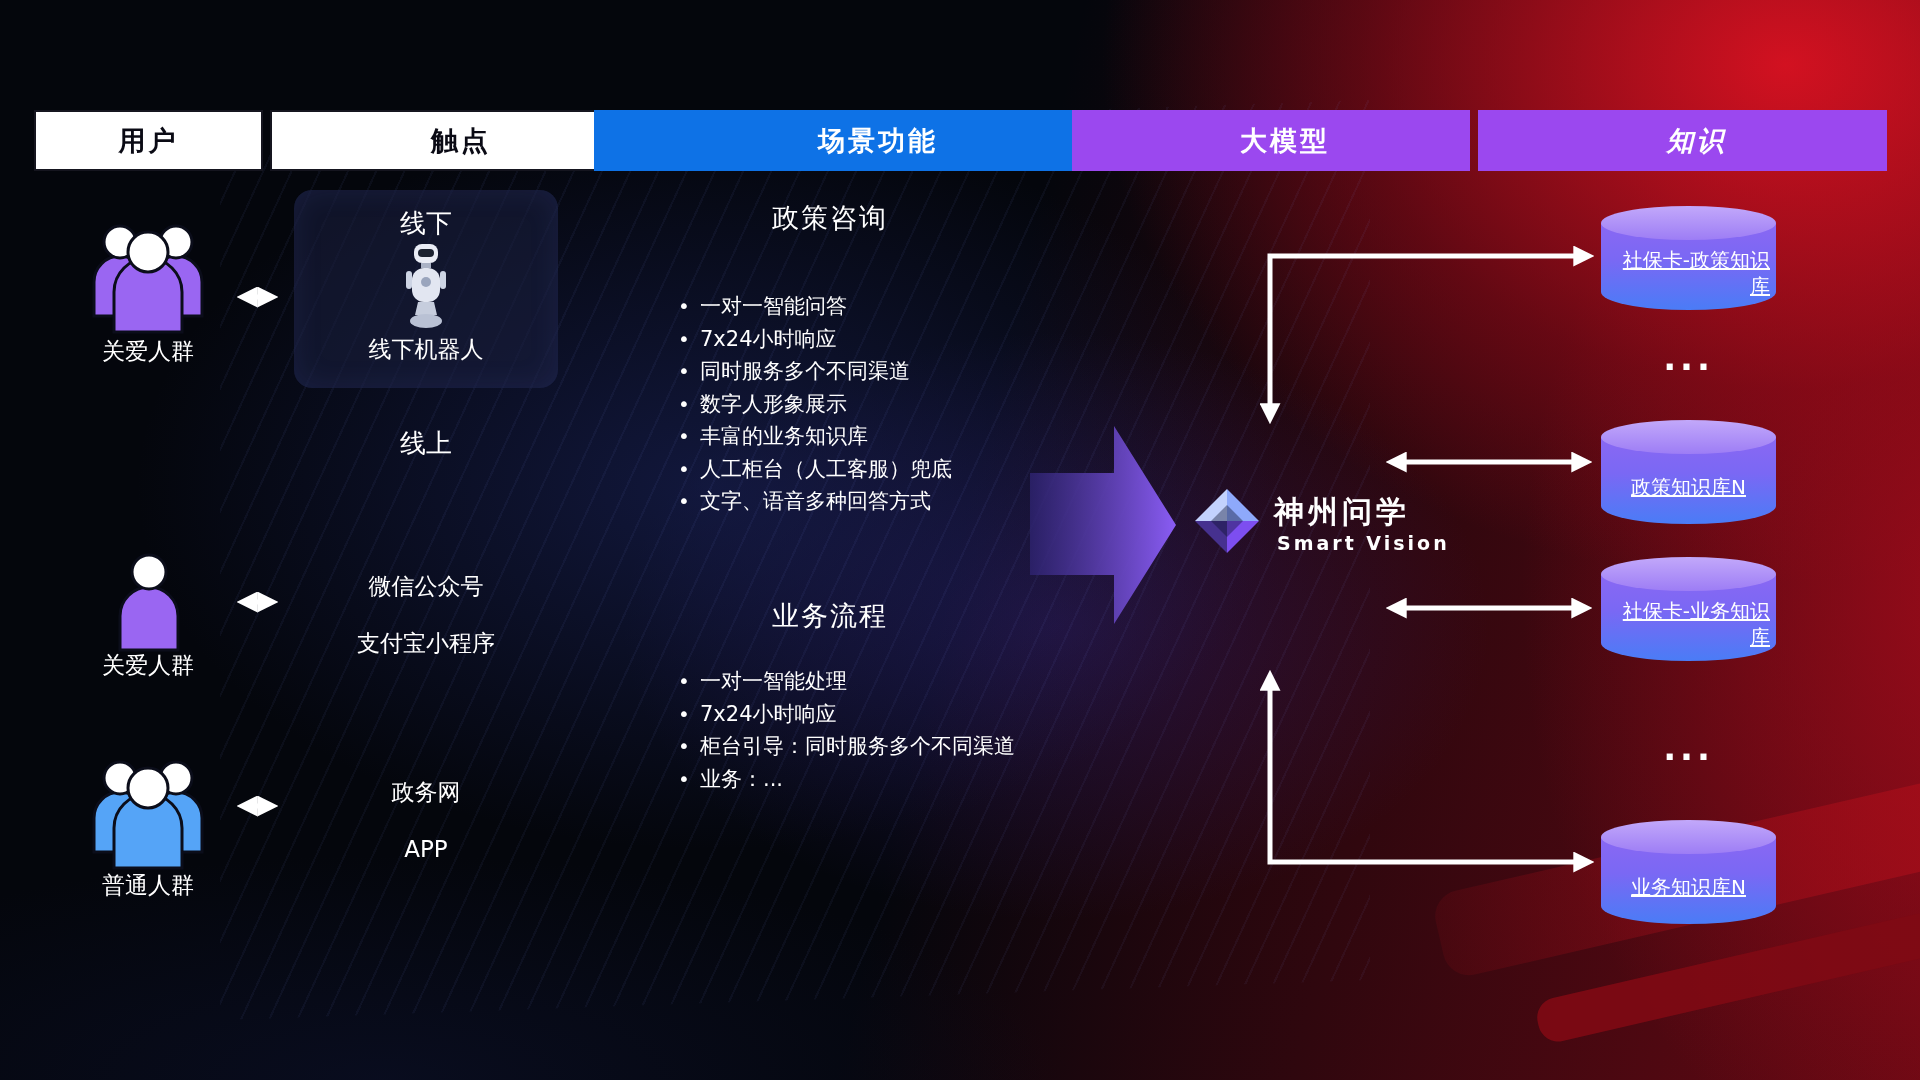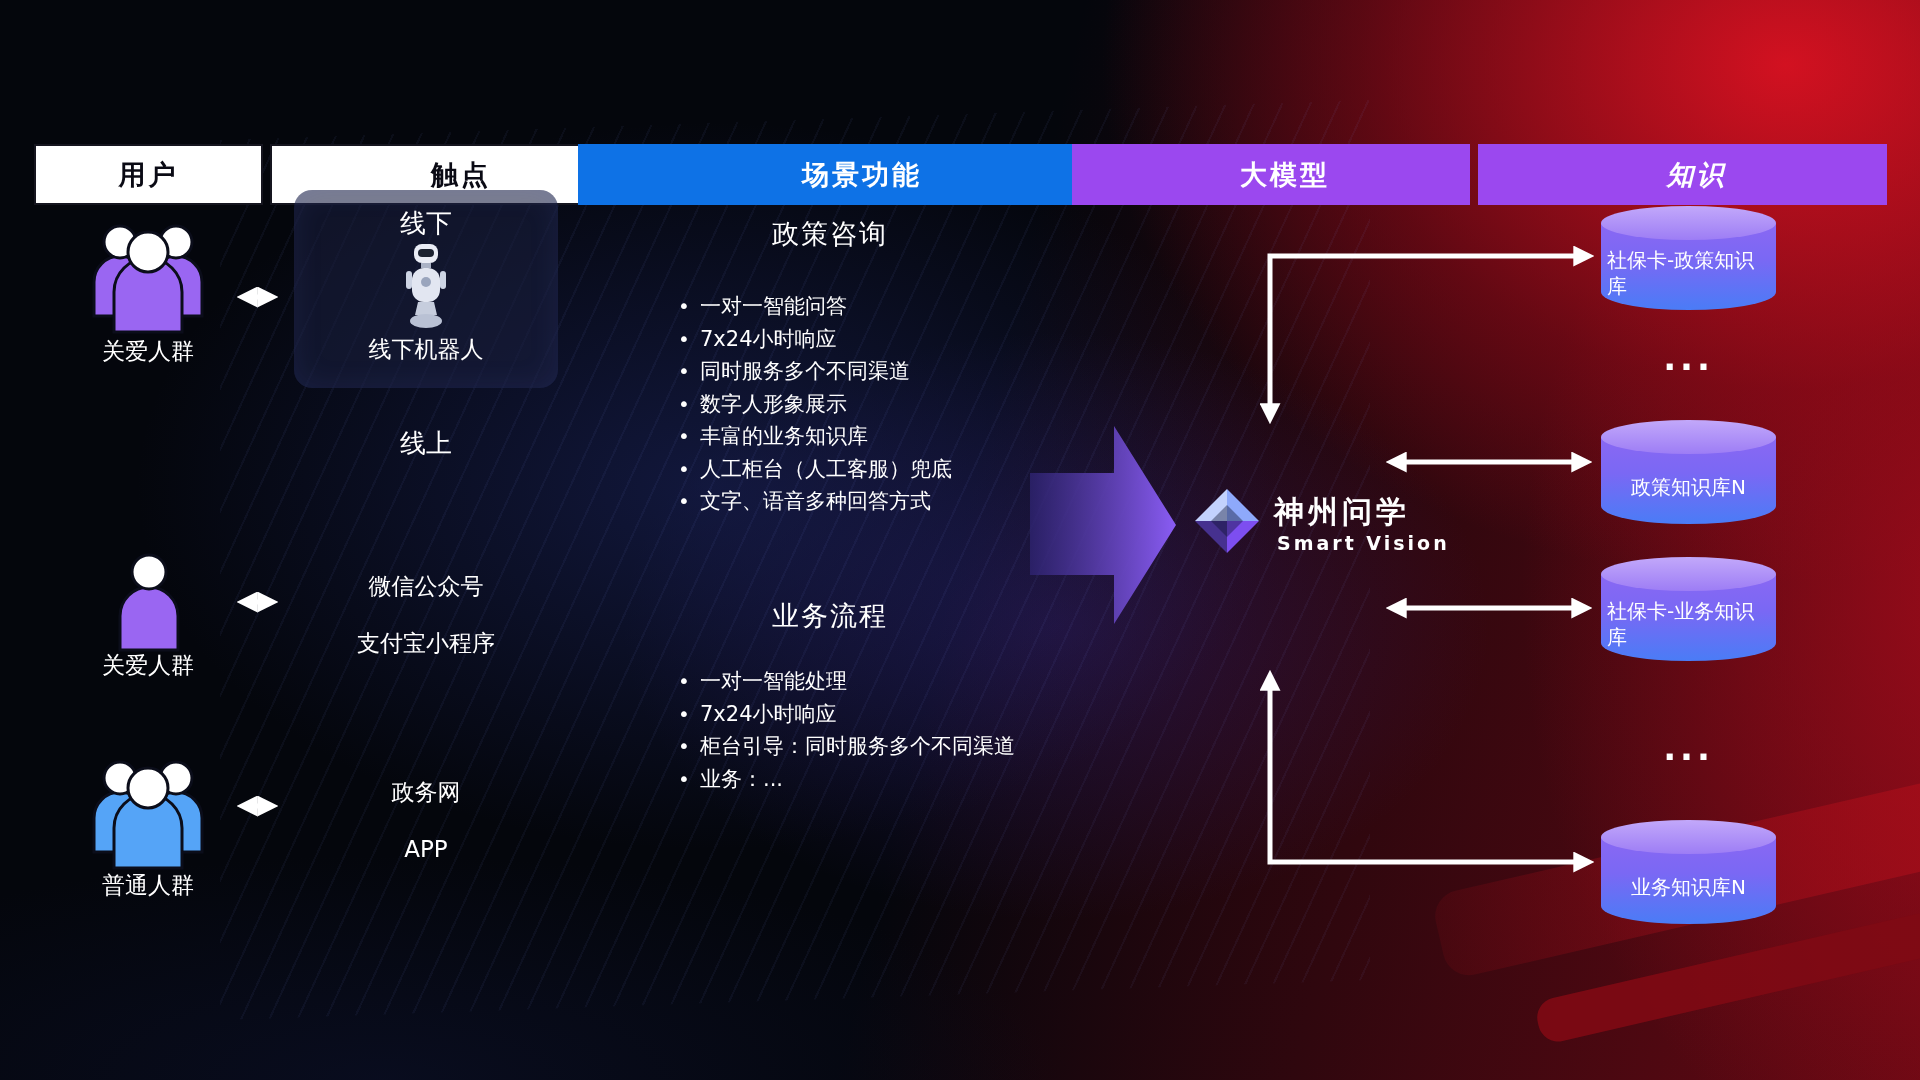--- a/index.html
+++ b/index.html
@@ -26,21 +26,21 @@
     background: repeating-linear-gradient(115deg, rgba(130,150,255,.055) 0 2px, transparent 2px 26px);
     transform: skewY(-2deg); }
   .swoosh1 { position:absolute; left:1430px; top:810px; width:760px; height:86px;
     background: linear-gradient(90deg, rgba(150,12,22,.15), rgba(172,14,26,.95));
     transform: rotate(-13deg); border-radius:26px; }
   .swoosh2 { position:absolute; left:1530px; top:930px; width:640px; height:44px;
     background: rgba(128,10,20,.9); transform: rotate(-13deg); border-radius:20px; }
 
   
   .hdr { position:absolute; top:110px; height:61px; display:flex; align-items:center;
-    justify-content:center; font-size:27px; font-weight:bold; letter-spacing:3px;margin-top:34px; }
+    justify-content:center; font-size:27px; font-weight:bold; letter-spacing:3px; }
   .hdr-white { background:#ffffff; color:#0a0a14; border:2px solid #15151f; }
   .hdr-blue  { background:var(--header-blue,#0e72e6); }
   .hdr-purple{ background:var(--header-purple,#9b48ef);padding-left:28px; }
 
   
   .abs { position:absolute; }
   .ctr { text-align:center; }
   .lbl  { font-size:23px; }
   .lbl-lg { font-size:26px; }
 
@@ -63,22 +63,22 @@
   .logo-sub { position:absolute; left:1277px; top:532px; font-size:19px; font-weight:bold;
     letter-spacing:3px; }
 
   
   .cylinder { position:absolute; left:1601px; width:175px; height:104px; }
   .cyl-top { position:absolute; top:0; left:0; right:0; height:34px; border-radius:50%;
     background: linear-gradient(180deg, var(--cyl-top,#c2a8fa), #9d7df5); z-index:2; }
   .cyl-body { position:absolute; top:17px; bottom:0; left:0; right:0;
     border-radius: 0 0 50% 50% / 0 0 18px 18px;
     background: linear-gradient(180deg, var(--cyl-mid,#8a68f3) 0%, #7a68f4 42%, var(--cyl-bottom,#4a7cf6) 100%);
-    display:flex; align-items:center; justify-content:center; text-align:left;
-    padding: 16px 6px 4px; }
+    display:flex; align-items:center; justify-content:center; text-align:right;
+    padding: 16px 6px 4px; text-decoration: underline; }
   .cyl-body span { font-size:20px; line-height:1.3; }
   .dots { position:absolute; left:1601px; width:175px; text-align:center;
     font-size:34px; font-weight:bold; letter-spacing:4px; line-height:20px; }
 
   svg.overlay { position:absolute; inset:0; pointer-events:none; }
 </style>
 </head>
 <body>
 
 <div class="canvas">
@@ -88,21 +88,21 @@
   <div class="streaks"></div>
   <div class="swoosh1"></div>
   <div class="swoosh2"></div>
 
   <div class="hdr hdr-white" style="left:34px; width:229px;">
     <span>用户</span>
   </div>
   <div class="hdr hdr-white" style="left:270px; width:382px;">
     <span>触点</span>
   </div>
-  <div class="hdr hdr-blue" style="left:578px; width:568px;">
+  <div class="hdr hdr-blue" style="left:594px; width:568px;">
     <span>场景功能</span>
   </div>
   <div class="hdr hdr-purple" style="left:1072px; width:398px;">
     <span>大模型</span>
   </div>
   <div class="hdr hdr-purple" style="left:1478px; width:409px;font-style:italic;">
     <span>知识</span>
   </div>
 
   <svg class="abs" style="left:86px; top:216px;" width="124" height="118" viewBox="0 0 124 118">
@@ -151,21 +151,21 @@
     <ellipse cx="22" cy="79" rx="16" ry="7" fill="#b9c1d4"></ellipse>
   </svg>
   <div class="abs ctr lbl" style="left:294px; top:334px; width:264px;">线下机器人</div>
 
   <div class="abs ctr lbl-lg" style="left:294px; top:426px; width:264px;">线上</div>
   <div class="abs ctr lbl" style="left:294px; top:571px; width:264px;">微信公众号</div>
   <div class="abs ctr lbl" style="left:294px; top:628px; width:264px;">支付宝小程序</div>
   <div class="abs ctr lbl" style="left:294px; top:777px; width:264px;">政务网</div>
   <div class="abs ctr lbl" style="left:294px; top:836px; width:264px;">APP</div>
 
-  <div class="scene-title" style="top:216px;">政策咨询</div>
+  <div class="scene-title" style="top:200px;">政策咨询</div>
   <ul class="bullets" style="top:290px;">
     <li>一对一智能问答</li>
     <li>7x24小时响应</li>
     <li>同时服务多个不同渠道</li>
     <li>数字人形象展示</li>
     <li>丰富的业务知识库</li>
     <li>人工柜台（人工客服）兜底</li>
     <li>文字、语音多种回答方式</li>
   </ul>
 

